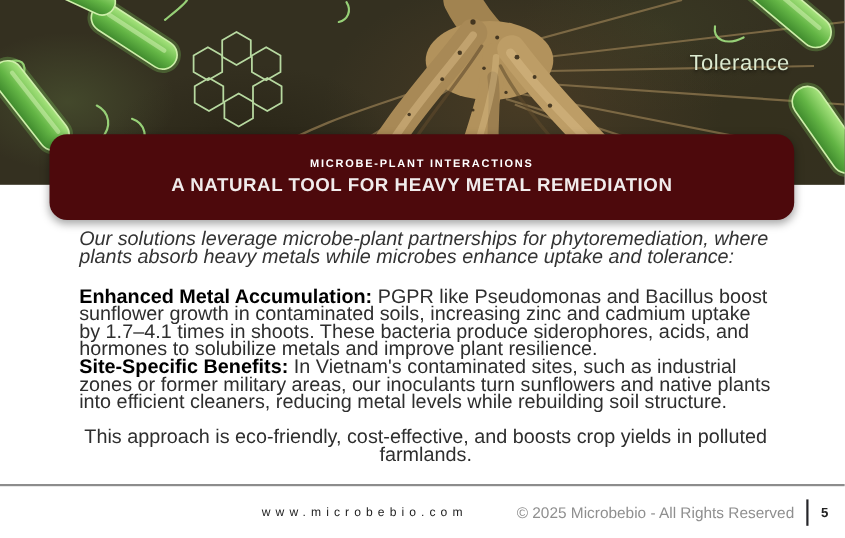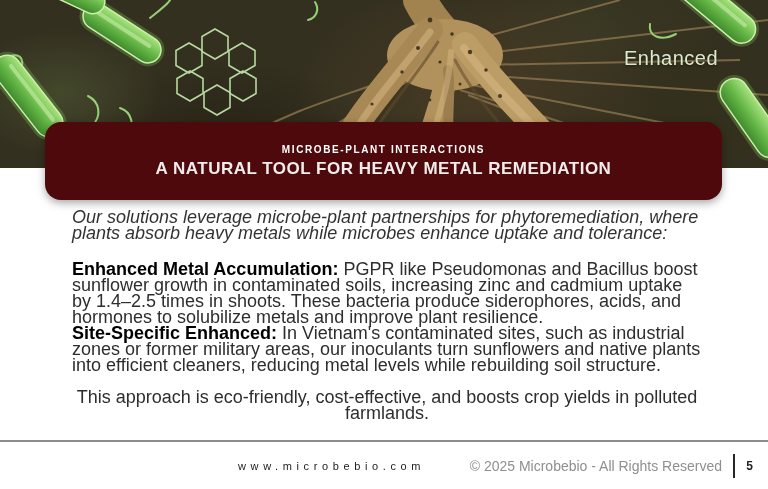--- a/index.html
+++ b/index.html
@@ -157,33 +157,33 @@
     <g transform="translate(714,6) rotate(40)">
       <rect x="-50" y="-14" width="100" height="28" rx="14" fill="none" stroke="#7cc659" stroke-width="7" opacity="0.3"></rect>
       <rect x="-50" y="-14" width="100" height="28" rx="14" fill="url(#rodGrad)" stroke="#cdefa9" stroke-width="1.5"></rect>
       <line x1="-36" y1="-5" x2="36" y2="-5" stroke="#d8f5b8" stroke-width="4" opacity="0.5" stroke-linecap="round"></line>
     </g>
     <g transform="translate(752,118) rotate(55)">
       <rect x="-45" y="-14" width="90" height="28" rx="14" fill="none" stroke="#7cc659" stroke-width="7" opacity="0.3"></rect>
       <rect x="-45" y="-14" width="90" height="28" rx="14" fill="url(#rodGrad)" stroke="#cdefa9" stroke-width="1.5"></rect>
     </g>
   </svg>
-  <div class="bacillus-label">Enhanced</div>
+  <div class="bacillus-label">Tolerance</div>
 </div>
 
 <div class="banner">
   <div class="kicker">MICROBE-PLANT INTERACTIONS</div>
   <div class="title">A NATURAL TOOL FOR HEAVY METAL REMEDIATION</div>
 </div>
 
 <div class="content">
   <p class="intro">Our solutions leverage microbe-plant partnerships for phytoremediation, where plants absorb heavy metals while microbes enhance uptake and tolerance:</p>
   <div class="sections">
-    <p><b>Enhanced Metal Accumulation:</b> <span>PGPR like Pseudomonas and Bacillus boost sunflower growth in contaminated soils, increasing zinc and cadmium uptake by 1.4–2.5 times in shoots. These bacteria produce siderophores, acids, and hormones to solubilize metals and improve plant resilience.</span></p>
-    <p><b>Site-Specific Enhanced:</b> <span>In Vietnam's contaminated sites, such as industrial zones or former military areas, our inoculants turn sunflowers and native plants into efficient cleaners, reducing metal levels while rebuilding soil structure.</span></p>
+    <p><b>Enhanced Metal Accumulation:</b> <span>PGPR like Pseudomonas and Bacillus boost sunflower growth in contaminated soils, increasing zinc and cadmium uptake by 1.7–4.1 times in shoots. These bacteria produce siderophores, acids, and hormones to solubilize metals and improve plant resilience.</span></p>
+    <p><b>Site-Specific Benefits:</b> <span>In Vietnam's contaminated sites, such as industrial zones or former military areas, our inoculants turn sunflowers and native plants into efficient cleaners, reducing metal levels while rebuilding soil structure.</span></p>
   </div>
   <p class="closing">This approach is eco-friendly, cost-effective, and boosts crop yields in polluted farmlands.</p>
 </div>
 
 <div class="footer">
   <div class="website">www.microbebio.com</div>
   <div class="copyright">© 2025 Microbebio - All Rights Reserved</div>
   <div class="page-divider"></div>
   <div class="page-number">5</div>
 </div>

